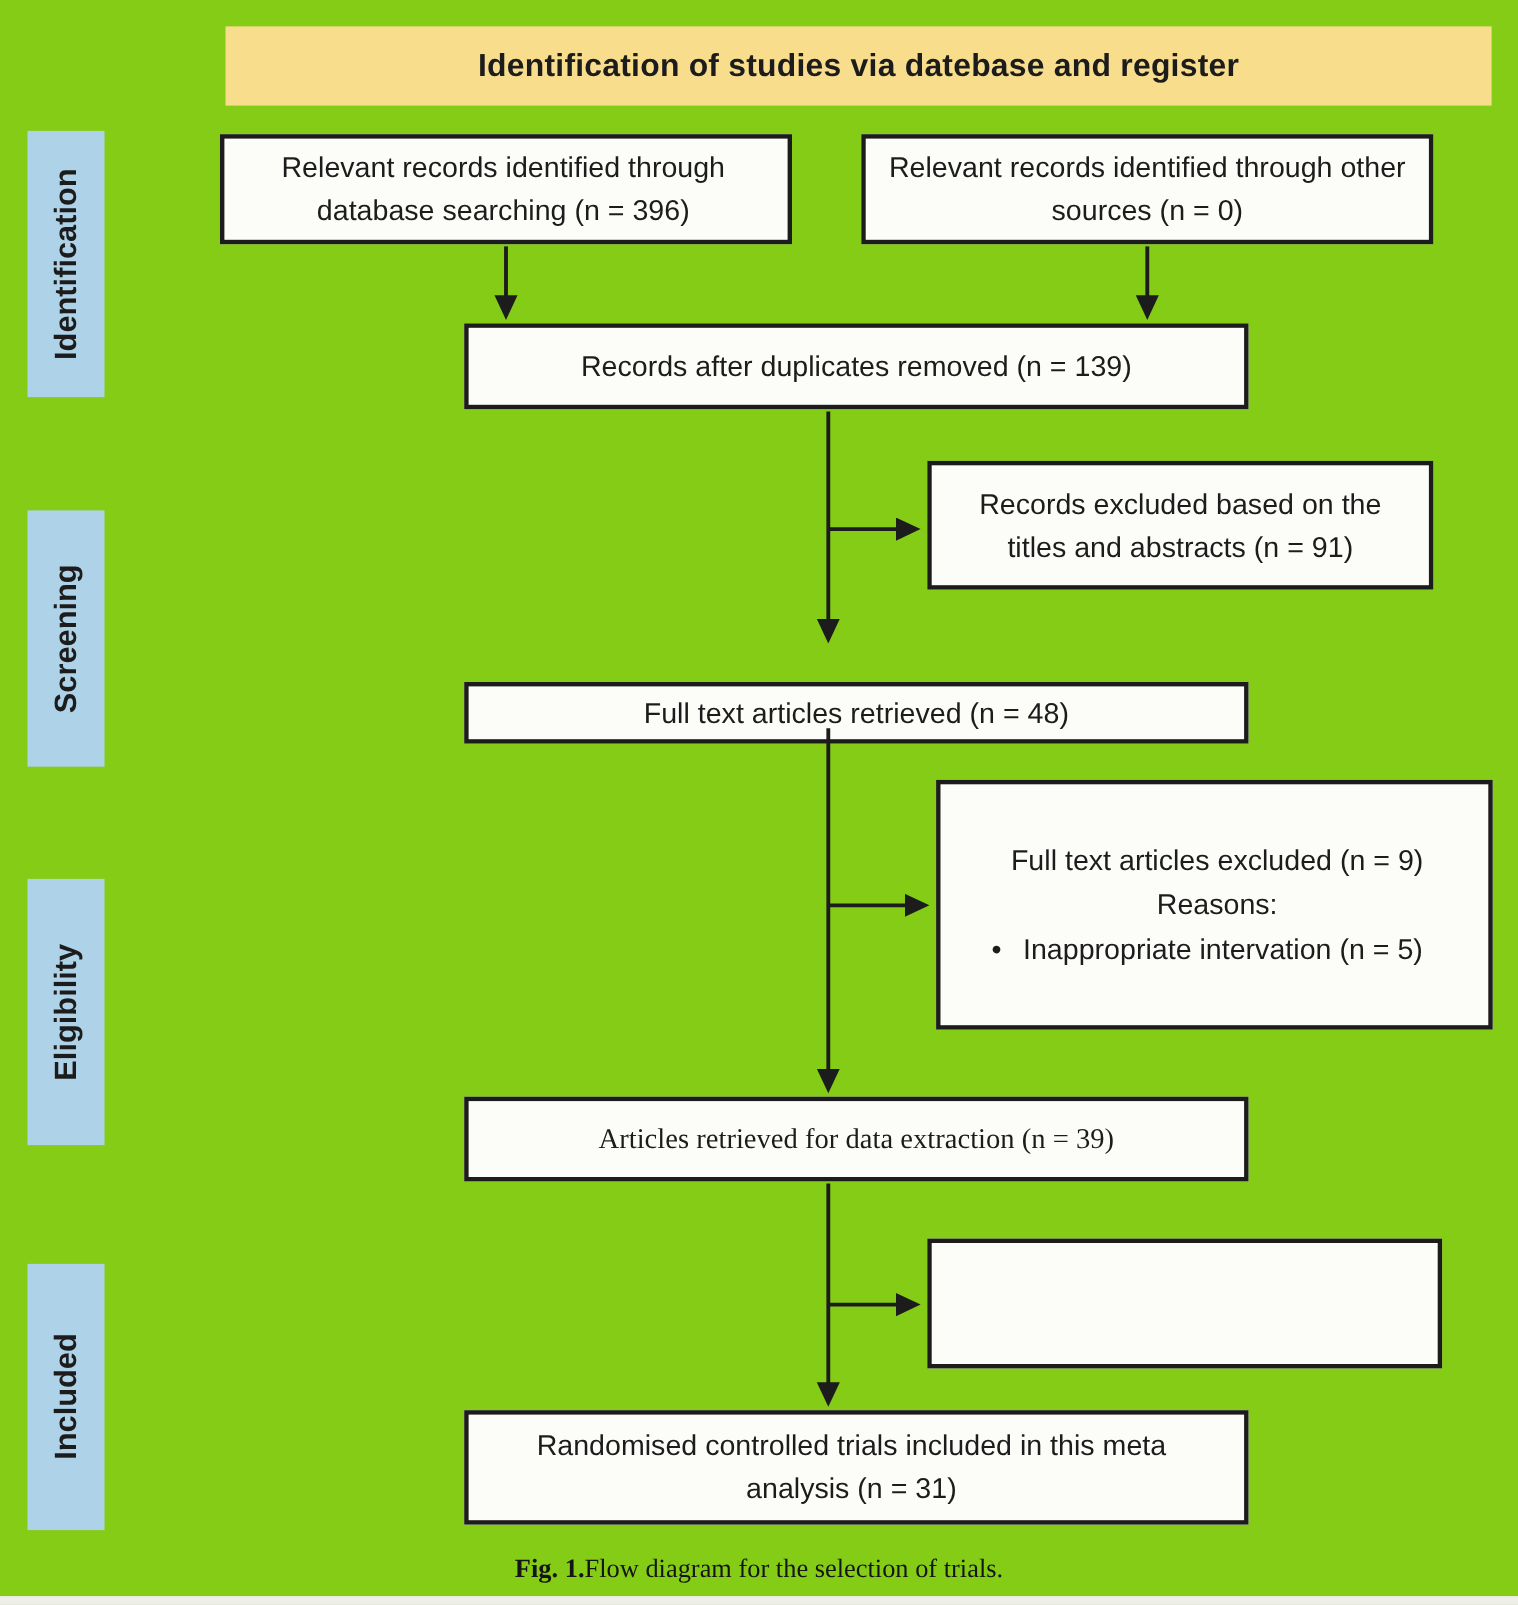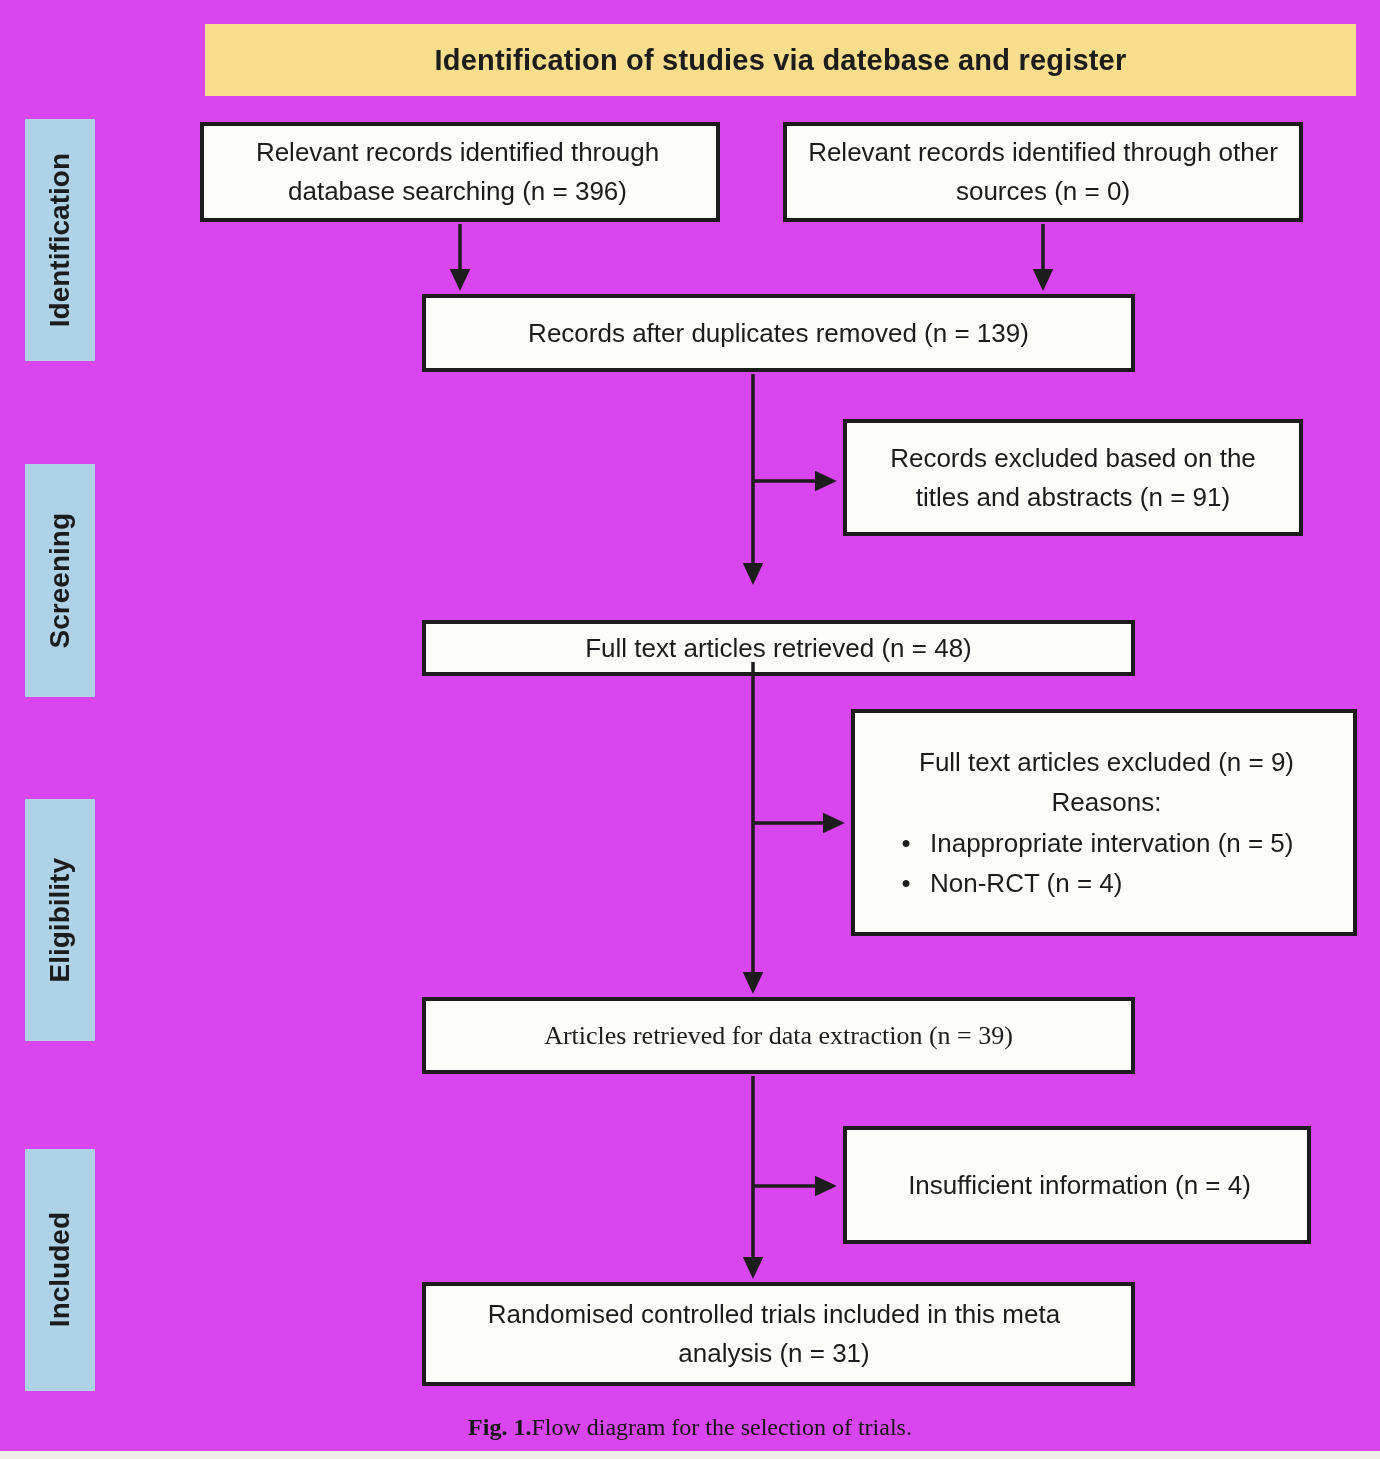--- a/index.html
+++ b/index.html
@@ -4,21 +4,21 @@
 <style>
   html, body {
     margin: 0;
     padding: 0;
     background: #ffffff;
   }
   .page {
     position: relative;
     width: 1380px;
     height: 1459px;
-    background: #d946ef;
+    background: #84cc16;
     font-family: "Liberation Sans", sans-serif;
     color: #1c1c1c;
     overflow: hidden;
   }
   .banner {
     position: absolute;
     left: 205px; top: 24px;
     width: 1151px; height: 72px;
     background: #f8dd8d;
     display: flex;
@@ -152,32 +152,27 @@
     <span>Full text articles retrieved (n = 48)</span>
   </div>
 
   <div class="fbox left box-fulltext-excl">
     <div>Full text articles excluded (n = 9)</div>
     <div>Reasons:</div>
     <div class="bullet-row">
       <span class="bullet-dot"></span>
       <span>Inappropriate intervation (n = 5)</span>
     </div>
-    <div class="bullet-row">
-      <span class="bullet-dot"></span>
-      <span>Non-RCT (n = 4)</span>
-    </div>
   </div>
 
   <div class="fbox center box-extraction">
     <span>Articles retrieved for data extraction (n = 39)</span>
   </div>
 
   <div class="fbox left box-further-excl">
-    <div>Insufficient information (n = 4)</div>
   </div>
 
   <div class="fbox left box-included">
     <span>Randomised controlled trials included in this meta analysis (n = 31)</span>
   </div>
 
   <svg class="arrows" width="1380" height="1459" viewBox="0 0 1380 1459">
     <defs>
       <marker id="ah" markerWidth="6.6" markerHeight="6.6" refX="5" refY="3" orient="auto" markerUnits="strokeWidth">
         <path d="M0,0 L6.4,3 L0,6 Z" fill="#1c1c1c"></path>

